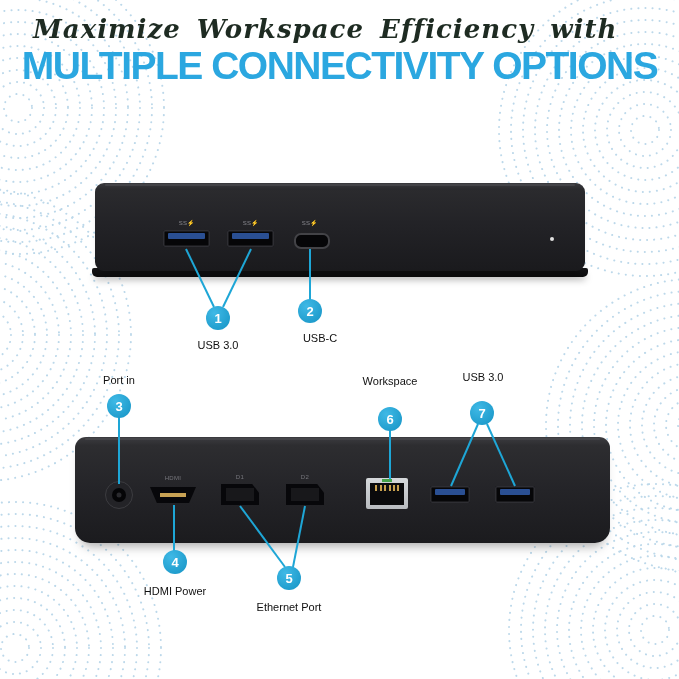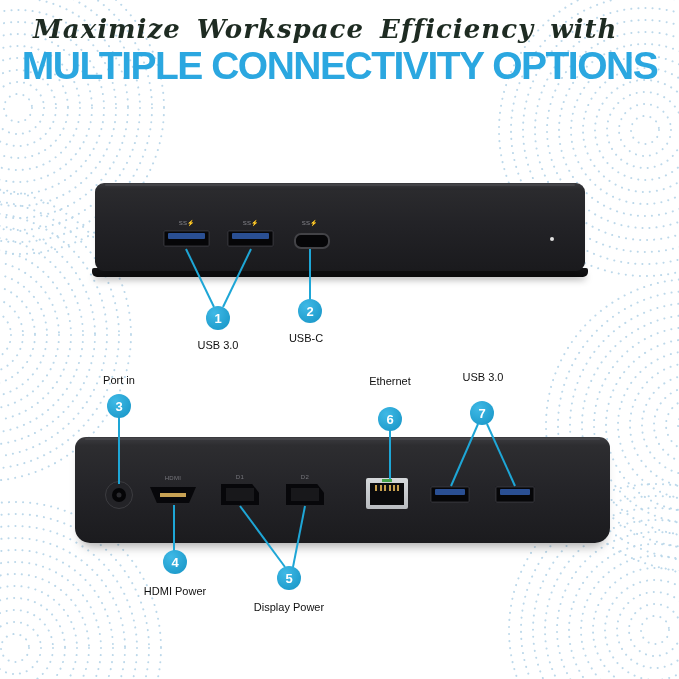--- a/index.html
+++ b/index.html
@@ -175,20 +175,20 @@
 
   <div class="co" style="left:206px; top:306px">1</div>
   <div class="co" style="left:298px; top:299px">2</div>
   <div class="co" style="left:107px; top:394px">3</div>
   <div class="co" style="left:163px; top:550px">4</div>
   <div class="co" style="left:277px; top:566px">5</div>
   <div class="co" style="left:378px; top:407px">6</div>
   <div class="co" style="left:470px; top:401px">7</div>
 
   <span class="lbl" style="left:218px; top:339px">USB 3.0</span>
-  <span class="lbl" style="left:306px; top:332px">USB-C</span>
+  <span class="lbl" style="left:320px; top:332px">USB-C</span>
   <span class="lbl" style="left:119px; top:374px">Port in</span>
-  <span class="lbl" style="left:390px; top:375px">Ethernet</span>
+  <span class="lbl" style="left:390px; top:375px">Workspace</span>
   <span class="lbl" style="left:483px; top:371px">USB 3.0</span>
   <span class="lbl" style="left:175px; top:585px">HDMI Power</span>
-  <span class="lbl" style="left:289px; top:601px">Display Power</span>
+  <span class="lbl" style="left:289px; top:601px">Ethernet Port</span>
 
 </div>
 
 </body></html>

